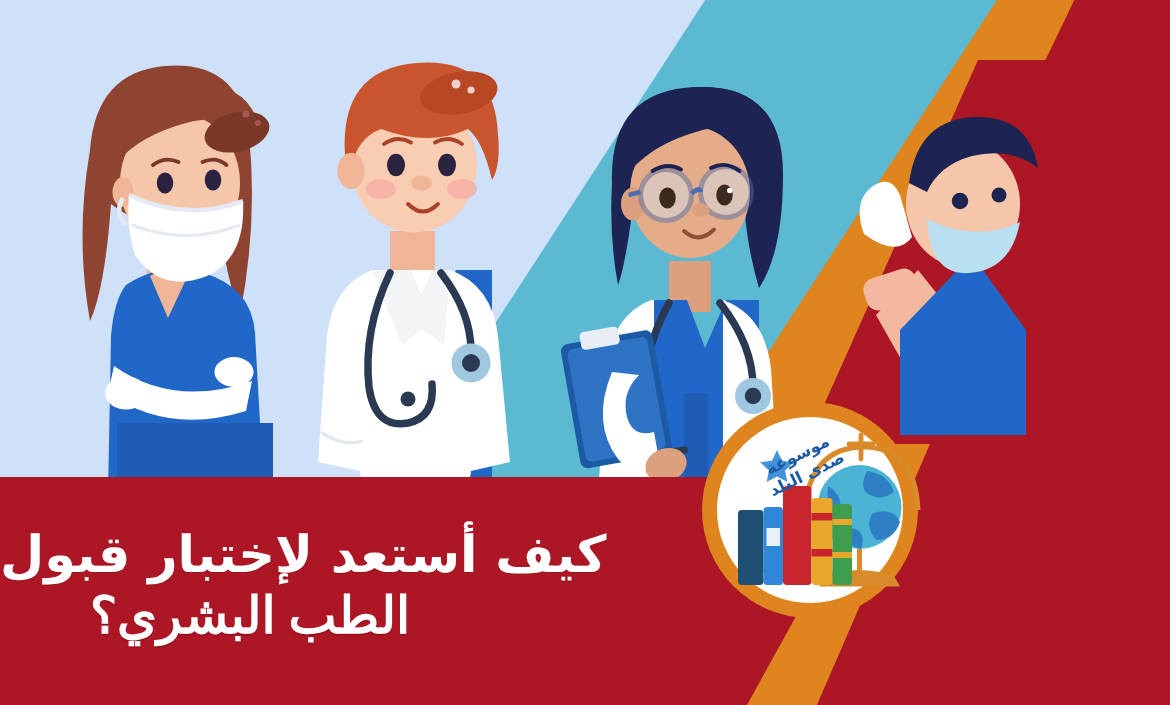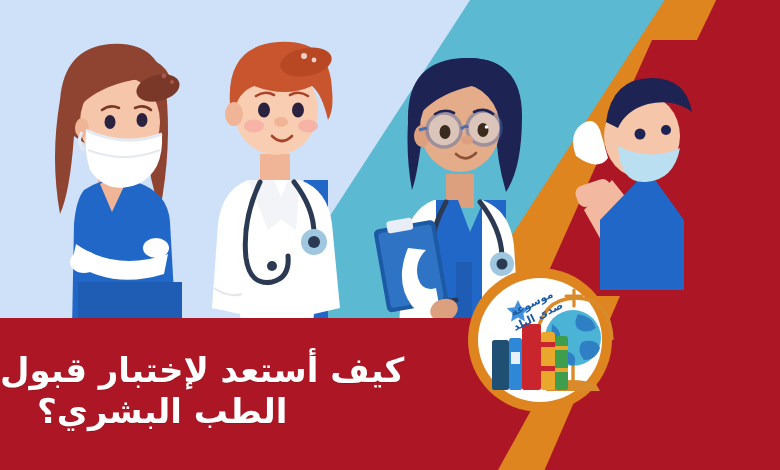--- a/index.html
+++ b/index.html
@@ -55,21 +55,21 @@
     position:absolute;left:0;bottom:0;width:500px;height:152px;
     display:flex;flex-direction:column;align-items:flex-end;justify-content:center;
     padding:0 18px 6px 0;box-sizing:border-box;
     direction:rtl;text-align:right;z-index:9;
     color:#fff;
     font-weight:bold;
     font-size:34px;line-height:1.22;
     letter-spacing:0px;
     text-shadow:0 1px 0 rgba(0,0,0,.12);
   }
-  .banner-text .l2{padding-left:37px;}
+  .banner-text .l2{padding-left:60px;font-family:Liberation Serif, serif;}
 
   
   .chevron{
     position:absolute;left:470px;bottom:-6px;width:150px;height:180px;
     background:#df851f;z-index:6;
     clip-path:polygon(52% 0,100% 0,48% 100%,0 100%);
   }
   .chevron2{
     position:absolute;left:432px;bottom:0px;width:120px;height:96px;
     background:#d97a1a;z-index:6;

